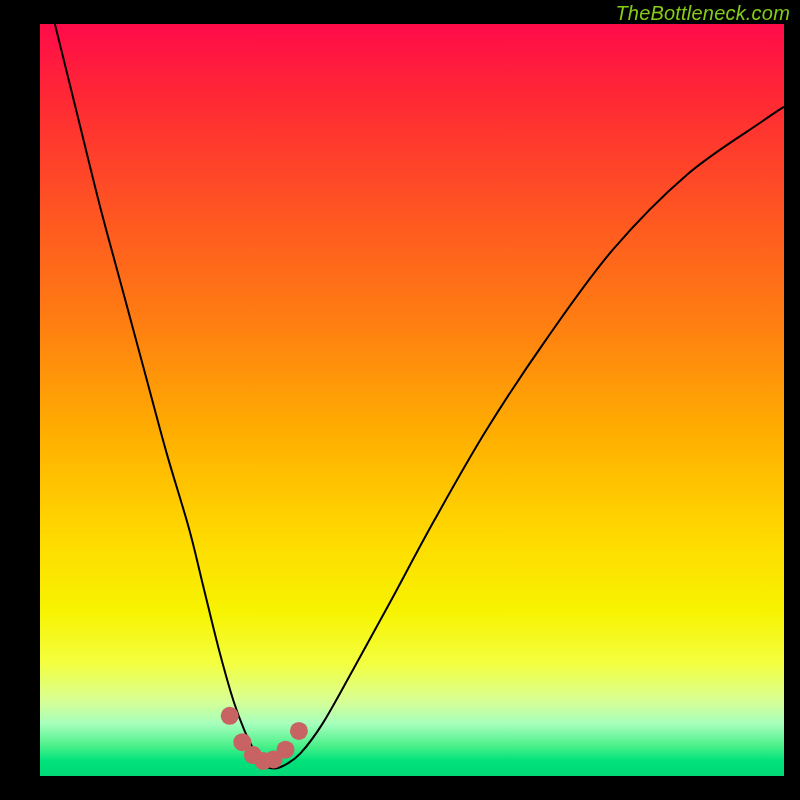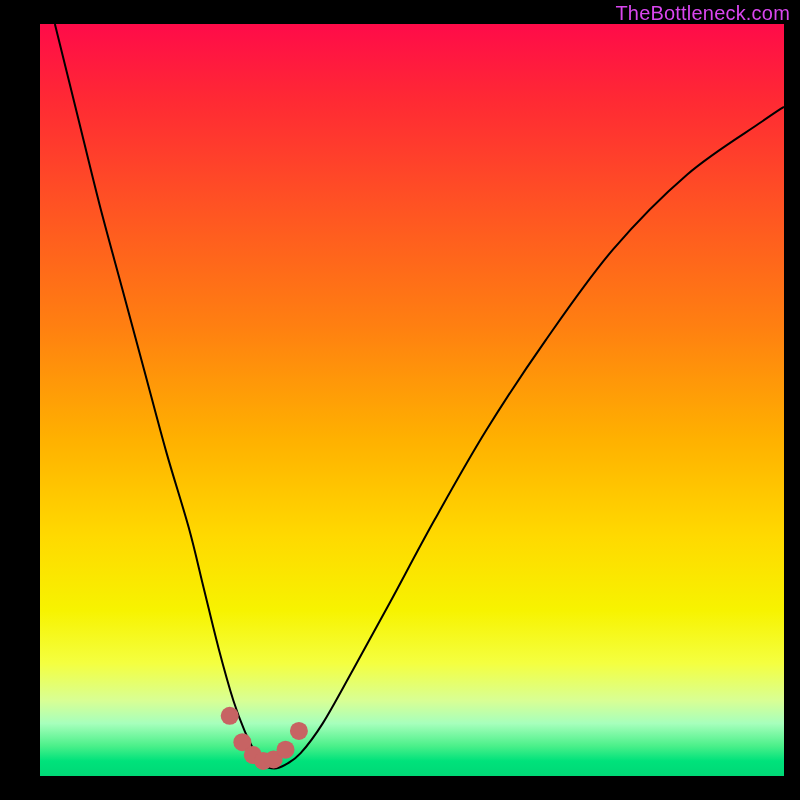--- a/index.html
+++ b/index.html
@@ -35,24 +35,25 @@
       #a7ffbc 93%,
       #4bf08a 96%,
       #00e27b 98%,
       #00d876 100%
     );
   }
   .watermark {
     position: absolute;
     top: 2px;
     right: 10px;
-    color: #d946ef;
+    color: #84cc16;
     font-size: 20px;
     font-weight: 500;
     letter-spacing: 0.2px;
+    font-style: italic;
   }
   svg.curves {
     position: absolute;
     left: 0;
     top: 0;
     width: 744px;
     height: 752px;
   }
 </style>
 </head>

